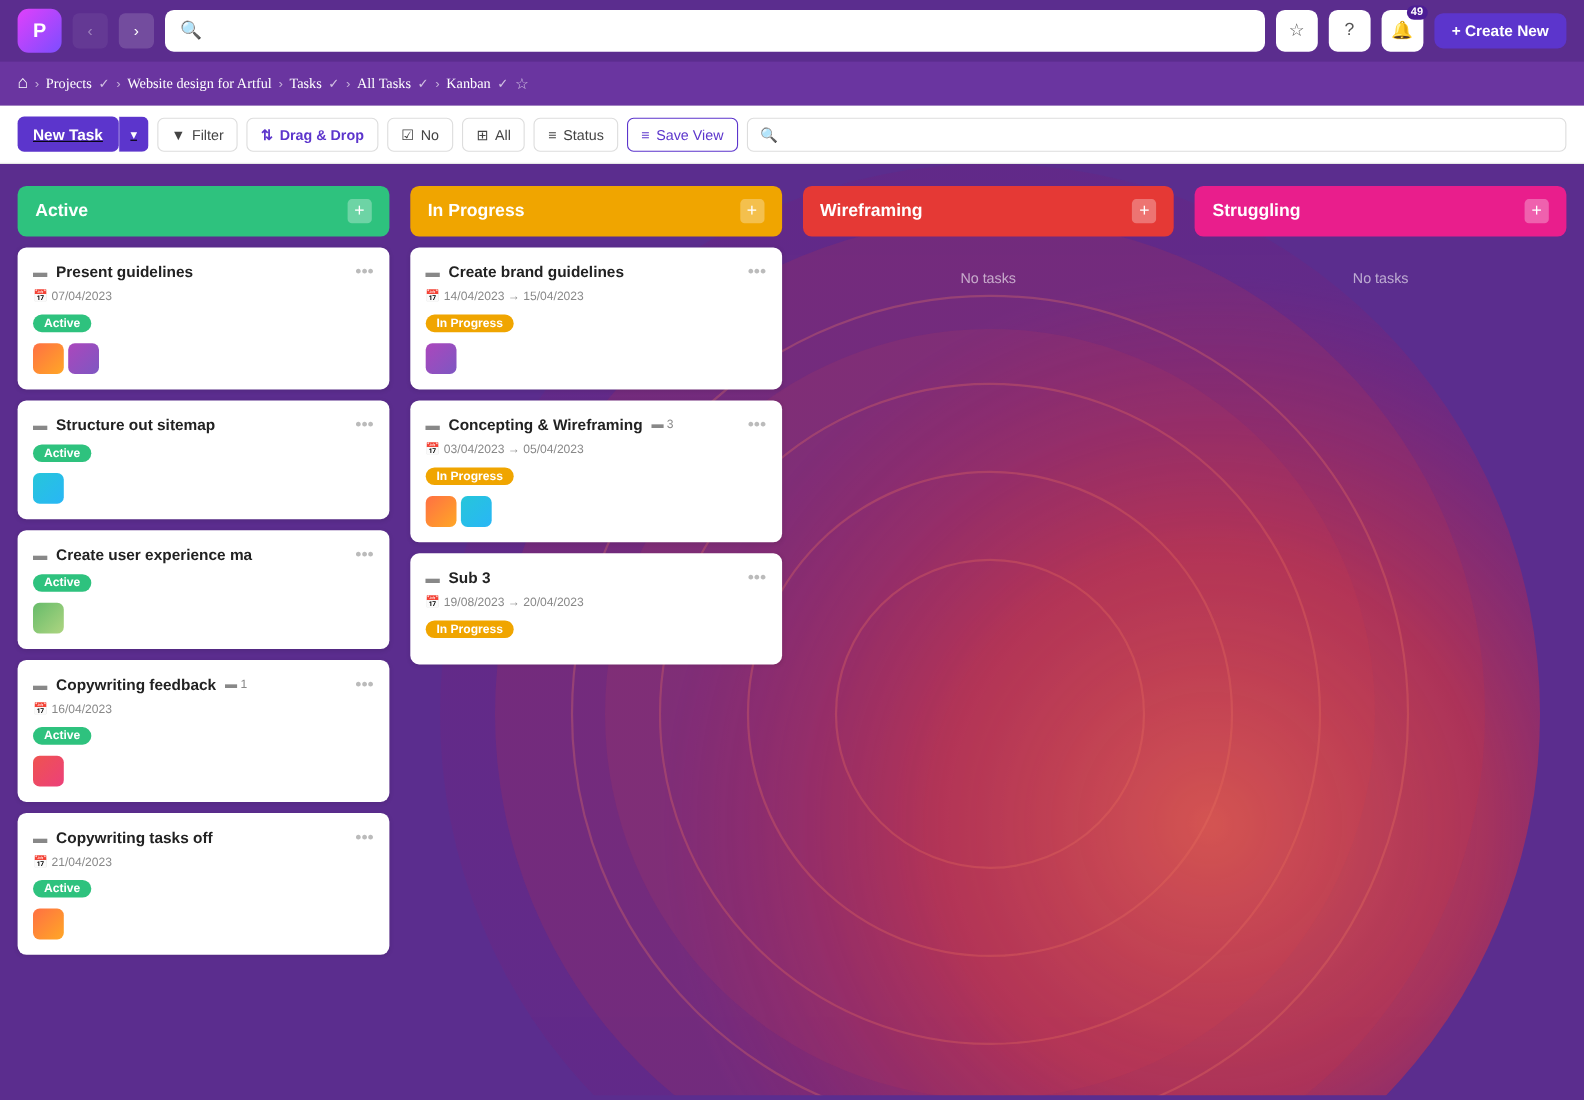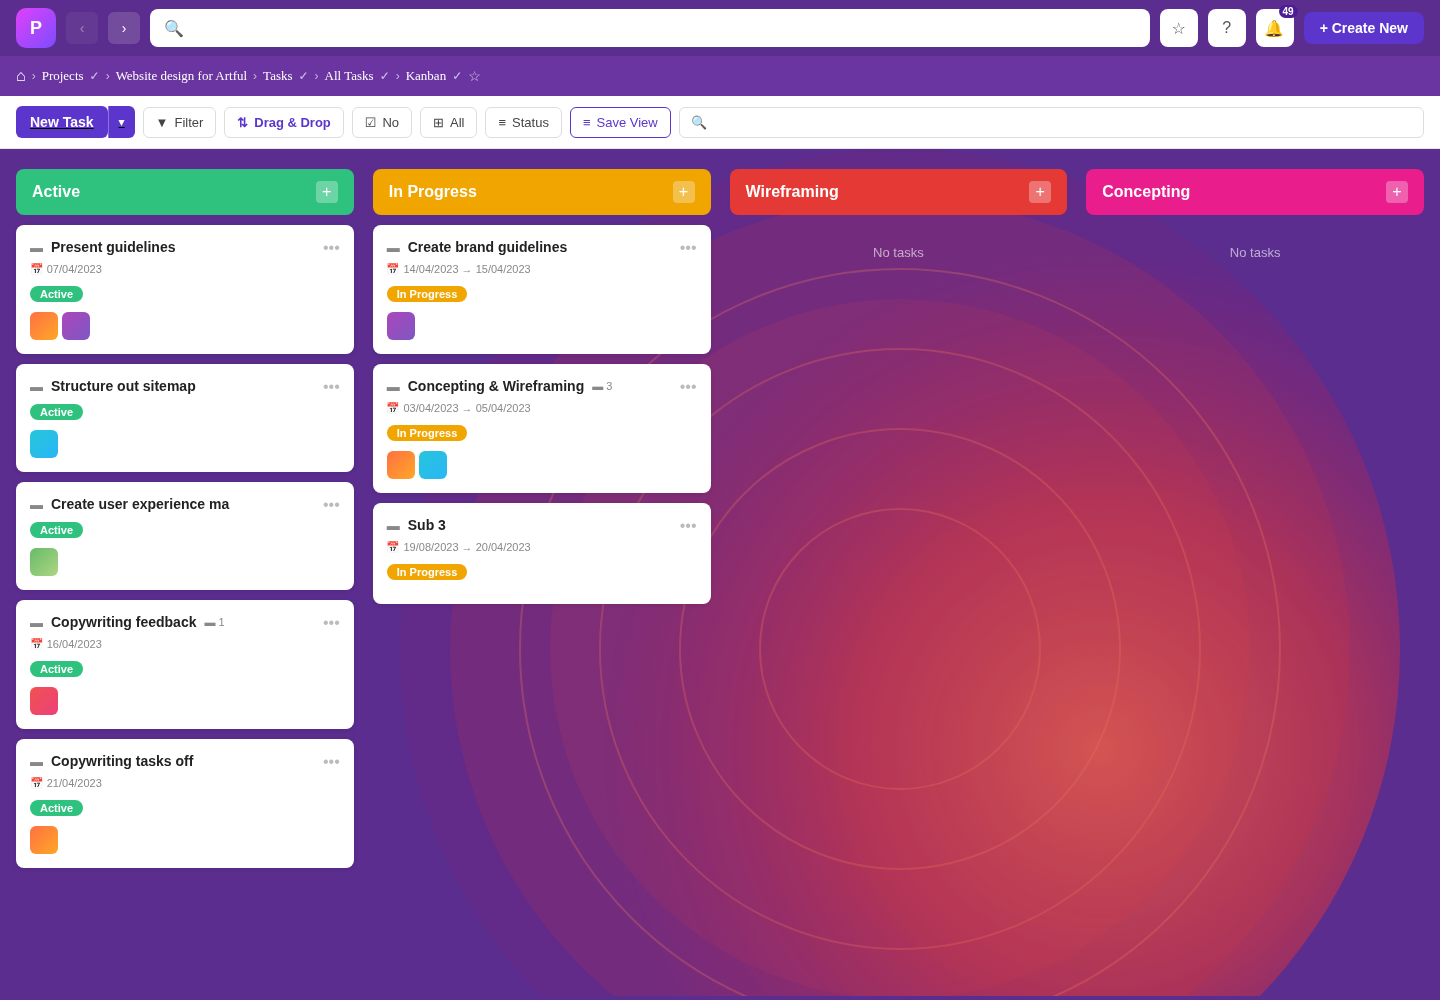--- a/index.html
+++ b/index.html
@@ -462,19 +462,19 @@
       </div>
       <div class="kanban-col">
         <div class="col-header struggling-col">
           <span>Wireframing</span>
           <button class="col-add-btn">+</button>
         </div>
         <div class="no-tasks">No tasks</div>
       </div>
       <div class="kanban-col">
         <div class="col-header completed-col">
-          <span>Concepting</span>
+          <span>Struggling</span>
           <button class="col-add-btn">+</button>
         </div>
         <div class="no-tasks">No tasks</div>
       </div>
     </div>
 </div>
 
 </body></html>

